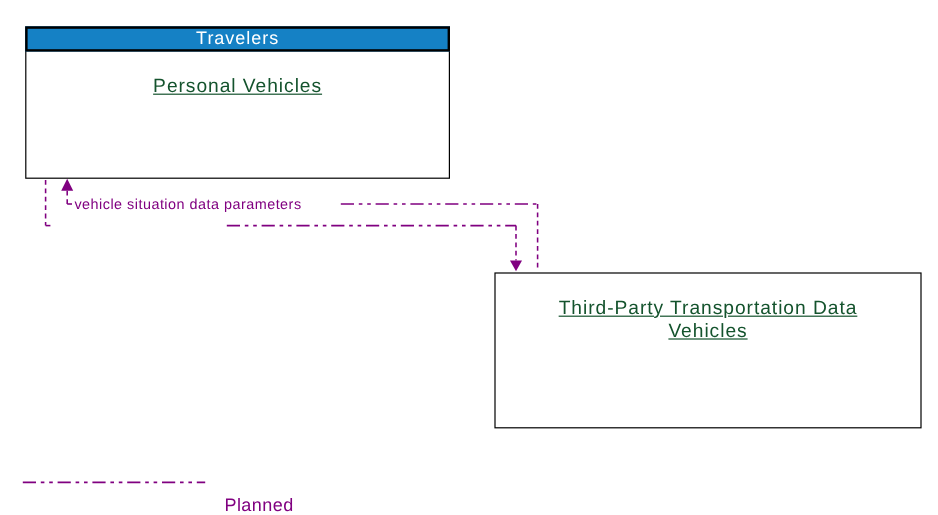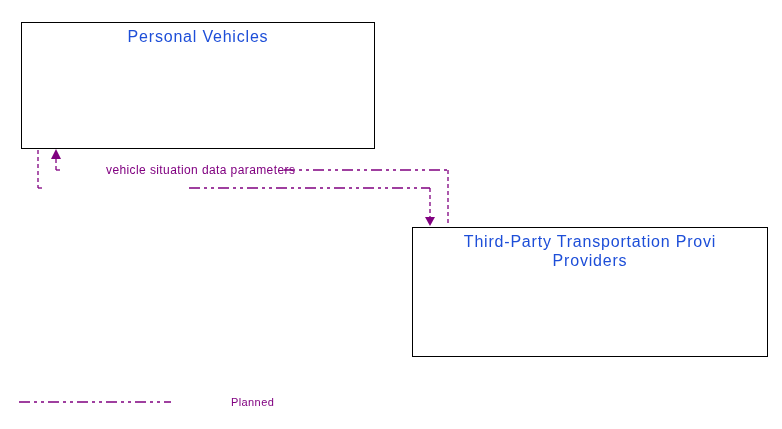--- a/index.html
+++ b/index.html
@@ -27,65 +27,66 @@
     font-size: 15px;
     letter-spacing: 0.8px;
     text-align: center;
     white-space: nowrap;
     overflow: hidden;
   }
   .entity-name {
     text-align: center;
     font-size: 16px;
     letter-spacing: 0.8px;
-    color: #1d4ed8;
-    padding: 4px 26px 0 26px;
+    color: #14532d;
+    padding: 20px 26px 0 26px;
     line-height: 19px;
+    text-decoration: underline;
   }
   #box-travelers   { left: 21px;  top: 22px;  width: 354px; height: 127px; }
   #box-thirdparty  { left: 412px; top: 227px; width: 356px; height: 130px; }
 
   svg.wires { position: absolute; left: 0; top: 0; pointer-events: none; }
   .flow-line   { stroke: var(--line-purple, #800080); stroke-width: 1.3; fill: none; }
   .dashdot     { stroke-dasharray: 11 4 3 4 3 4; }
   .smalldash   { stroke-dasharray: 4 3; }
   .arrow-head  { fill: var(--line-purple, #800080); stroke: none; }
 
   .flow-label {
     position: absolute;
     color: var(--line-purple, #800080);
     font-size: 12px;
     letter-spacing: 0.4px;
     line-height: 14px;
     white-space: nowrap;
   }
-  #flow-label-params { left: 62px; top: 163px; margin-left: 44px; }
+  #flow-label-params { left: 62px; top: 163px; }
   #flow-label-data   { left: 45px; top: 181px; }
   .legend-label {
     position: absolute;
-    left: 187px; top: 395px;
+    left: 187px; top: 414px;
     color: var(--line-purple, #800080);
-    font-size: 11px;
+    font-size: 15px;
     letter-spacing: 0.4px;
     line-height: 15px;
     white-space: nowrap;
-    margin-left: 44px;
   }
 </style>
 </head>
 <body>
 
 <div class="canvas">
 
   <div class="entity" id="box-travelers">
+    <div class="entity-header">Travelers</div>
     <div class="entity-name">Personal Vehicles</div>
   </div>
 
   <div class="entity" id="box-thirdparty">
-    <div class="entity-name">Third-Party Transportation Provi Providers</div>
+    <div class="entity-name">Third-Party Transportation Data Vehicles</div>
   </div>
 
   <svg class="wires" width="782" height="429" viewBox="0 0 782 429">
 
     <polygon class="arrow-head" points="56,149 51,159 61,159"></polygon>
     <line class="flow-line smalldash" x1="56" y1="159" x2="56" y2="171"></line>
     <line class="flow-line smalldash" x1="56" y1="170" x2="62" y2="170"></line>
     <line class="flow-line dashdot" x1="284" y1="170" x2="448" y2="170"></line>
     <line class="flow-line smalldash" x1="448" y1="170" x2="448" y2="226"></line>
 

